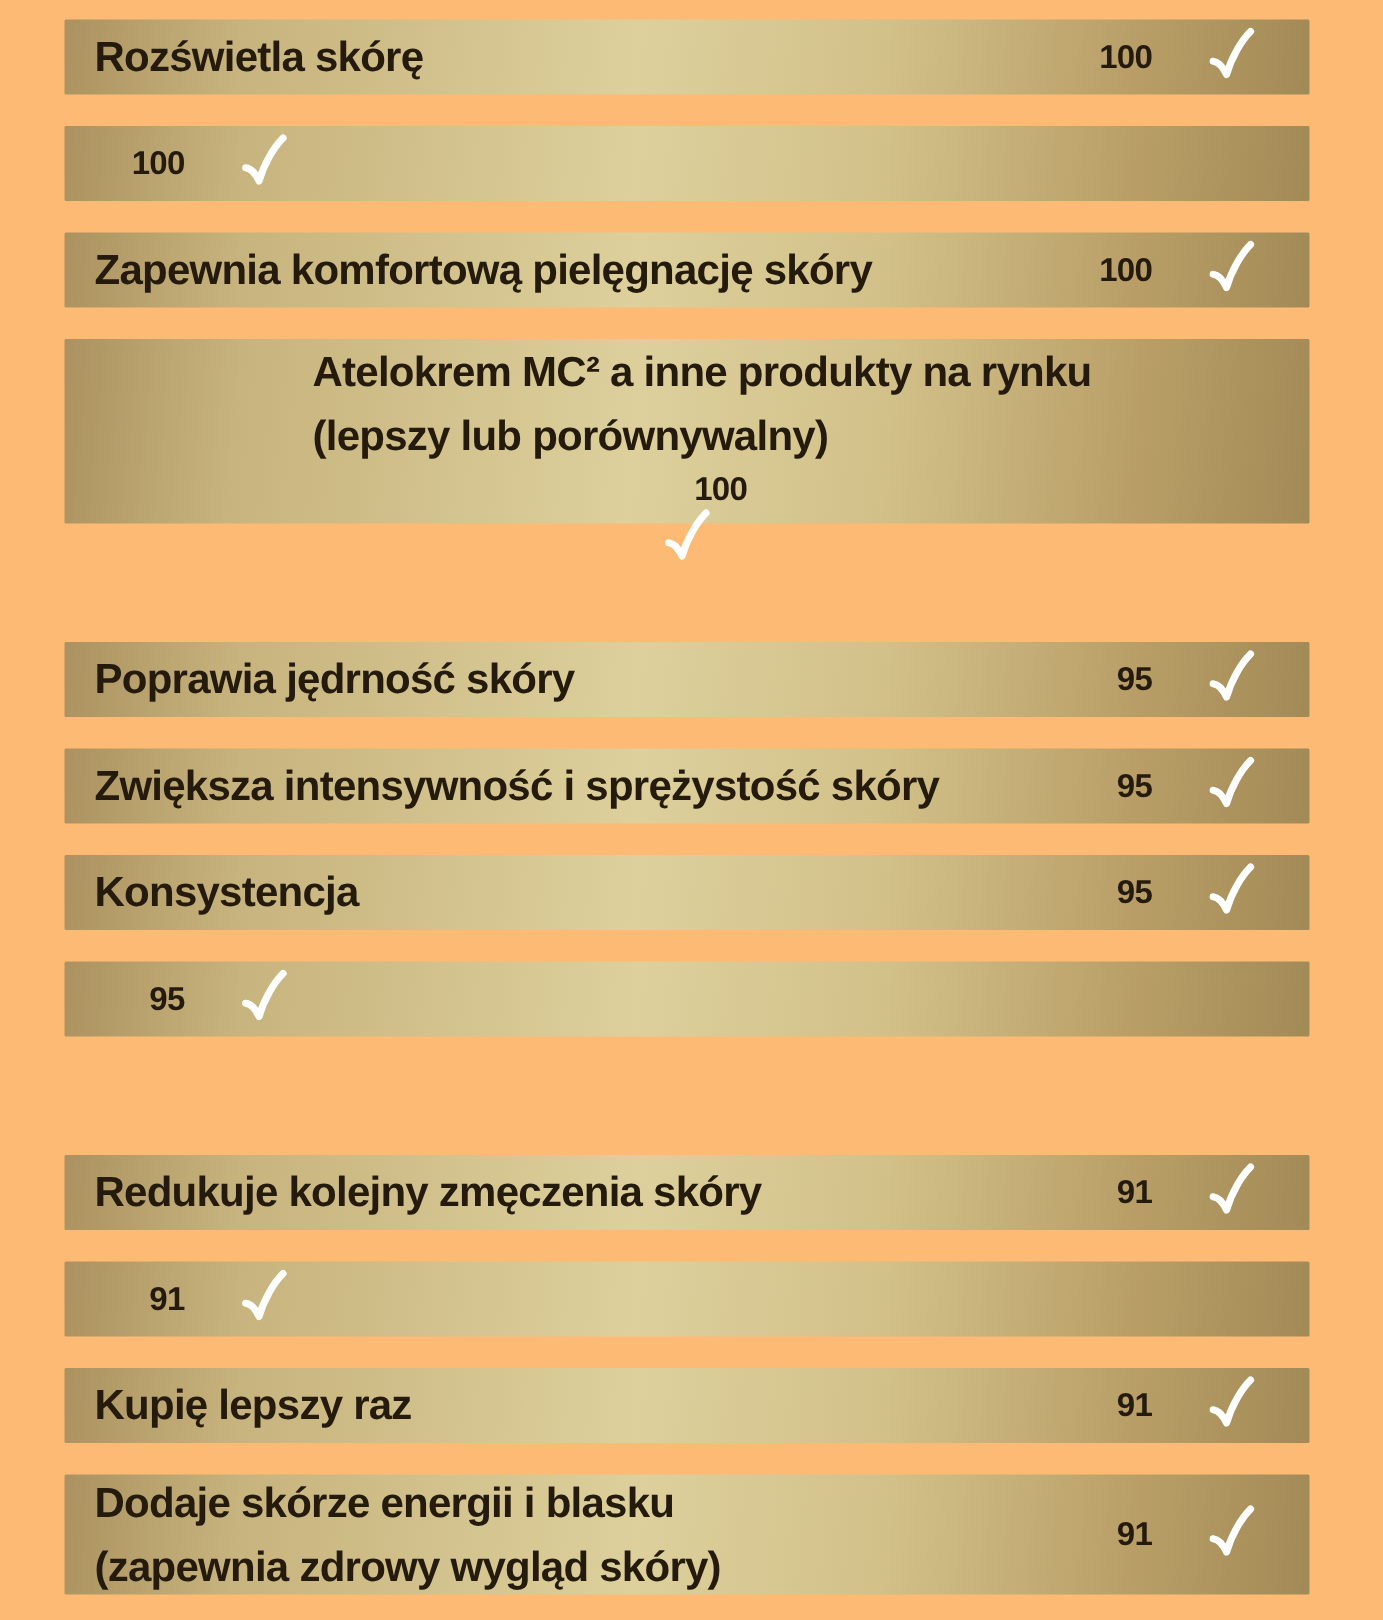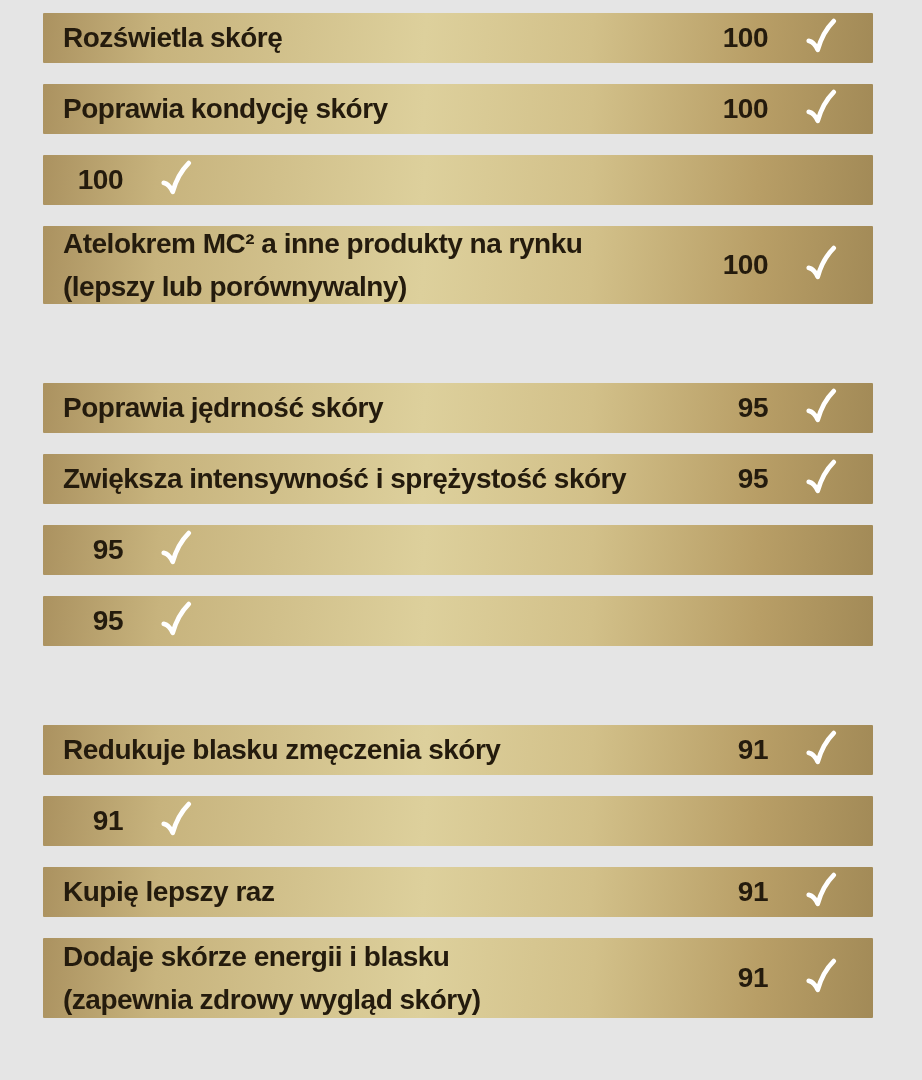--- a/index.html
+++ b/index.html
@@ -1,50 +1,50 @@
 <!DOCTYPE html>
 <html lang="pl"><head>
 <meta charset="utf-8">
 <style>
   html,body{margin:0;padding:0;background:#ffffff;}
   .page{
     position:relative;
     width:922px;height:1080px;
-    background:#e5e5e5;
+    background:#fdba74;
     box-sizing:border-box;
     padding:13px 49px 0 43px;
     font-family:"Liberation Sans",sans-serif;
     overflow:hidden;
   }
   .section{display:flex;flex-direction:column;gap:21px;}
   .section + .section{margin-top:79px;}
   .row{
     display:flex;align-items:center;
     height:50px;
     background:linear-gradient(96deg,
       #ab9260 0%, #c7b37d 14%, #ddd09c 46%,
       #d2c089 66%, #b89e66 86%, #a28a57 100%);
     border-radius:1px;
   }
-  .row.tall-a{height:78px;}
+  .row.tall-a{height:123px;flex-direction:column;}
   .row.tall-b{height:80px;}
   .label{
     flex:1;
     padding-left:20px;
     font-size:28px;
     font-weight:700;
     letter-spacing:-0.5px;
     line-height:1.55;
     color:#241b0d;
     white-space:pre-line;
   }
   .score{
     width:80px;
     text-align:right;
-    font-size:28px;
+    font-size:22px;
     font-weight:700;
     letter-spacing:-0.5px;
     color:#241b0d;
   }
   .check{
     width:105px;
     display:flex;align-items:center;justify-content:center;
   }
   .check svg{display:block;}
 </style>
@@ -57,29 +57,29 @@
     <div class="row">
       <span class="label">Rozświetla skórę</span>
       <span class="score">100</span>
       <span class="check">
         <svg width="32" height="40" viewBox="0 0 34 42">
             <path d="M4 24 C8 24.5 11 28 13.5 33.5 C17 21 24 9.5 30.5 3" stroke="#ffffff" stroke-width="5" fill="none" stroke-linecap="round" stroke-linejoin="round"></path>
           </svg>
       </span>
     </div>
     <div class="row">
-      <span class="label">Poprawia kondycję skóry</span>
       <span class="score">100</span>
       <span class="check">
         <svg width="32" height="40" viewBox="0 0 34 42">
             <path d="M4 24 C8 24.5 11 28 13.5 33.5 C17 21 24 9.5 30.5 3" stroke="#ffffff" stroke-width="5" fill="none" stroke-linecap="round" stroke-linejoin="round"></path>
           </svg>
       </span>
     </div>
     <div class="row">
+      <span class="label">Zapewnia komfortową pielęgnację skóry</span>
       <span class="score">100</span>
       <span class="check">
         <svg width="32" height="40" viewBox="0 0 34 42">
             <path d="M4 24 C8 24.5 11 28 13.5 33.5 C17 21 24 9.5 30.5 3" stroke="#ffffff" stroke-width="5" fill="none" stroke-linecap="round" stroke-linejoin="round"></path>
           </svg>
       </span>
     </div>
     <div class="row tall-a">
       <span class="label">Atelokrem MC² a inne produkty na rynku
 (lepszy lub porównywalny)</span>
@@ -105,40 +105,41 @@
     <div class="row">
       <span class="label">Zwiększa intensywność i sprężystość skóry</span>
       <span class="score">95</span>
       <span class="check">
         <svg width="32" height="40" viewBox="0 0 34 42">
             <path d="M4 24 C8 24.5 11 28 13.5 33.5 C17 21 24 9.5 30.5 3" stroke="#ffffff" stroke-width="5" fill="none" stroke-linecap="round" stroke-linejoin="round"></path>
           </svg>
       </span>
     </div>
     <div class="row">
+      <span class="label">Konsystencja</span>
       <span class="score">95</span>
       <span class="check">
         <svg width="32" height="40" viewBox="0 0 34 42">
             <path d="M4 24 C8 24.5 11 28 13.5 33.5 C17 21 24 9.5 30.5 3" stroke="#ffffff" stroke-width="5" fill="none" stroke-linecap="round" stroke-linejoin="round"></path>
           </svg>
       </span>
     </div>
     <div class="row">
       <span class="score">95</span>
       <span class="check">
         <svg width="32" height="40" viewBox="0 0 34 42">
             <path d="M4 24 C8 24.5 11 28 13.5 33.5 C17 21 24 9.5 30.5 3" stroke="#ffffff" stroke-width="5" fill="none" stroke-linecap="round" stroke-linejoin="round"></path>
           </svg>
       </span>
     </div>
   </div>
 
   <div class="section">
     <div class="row">
-      <span class="label">Redukuje blasku zmęczenia skóry</span>
+      <span class="label">Redukuje kolejny zmęczenia skóry</span>
       <span class="score">91</span>
       <span class="check">
         <svg width="32" height="40" viewBox="0 0 34 42">
             <path d="M4 24 C8 24.5 11 28 13.5 33.5 C17 21 24 9.5 30.5 3" stroke="#ffffff" stroke-width="5" fill="none" stroke-linecap="round" stroke-linejoin="round"></path>
           </svg>
       </span>
     </div>
     <div class="row">
       <span class="score">91</span>
       <span class="check">

